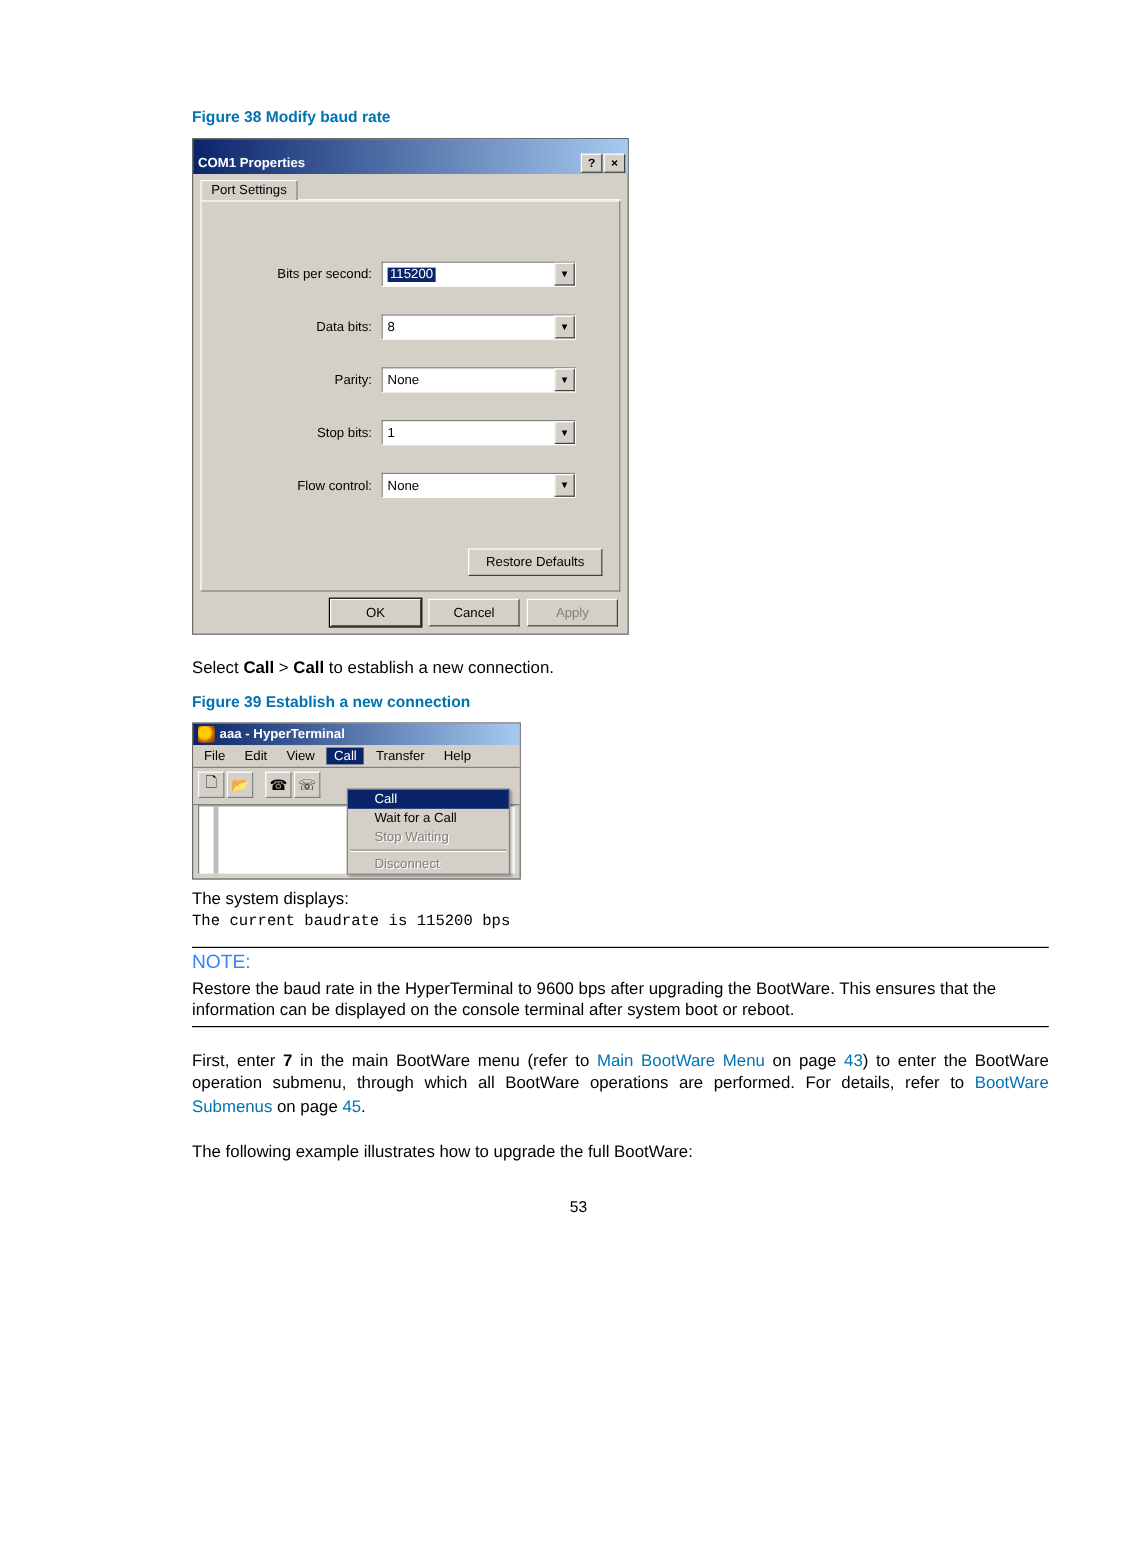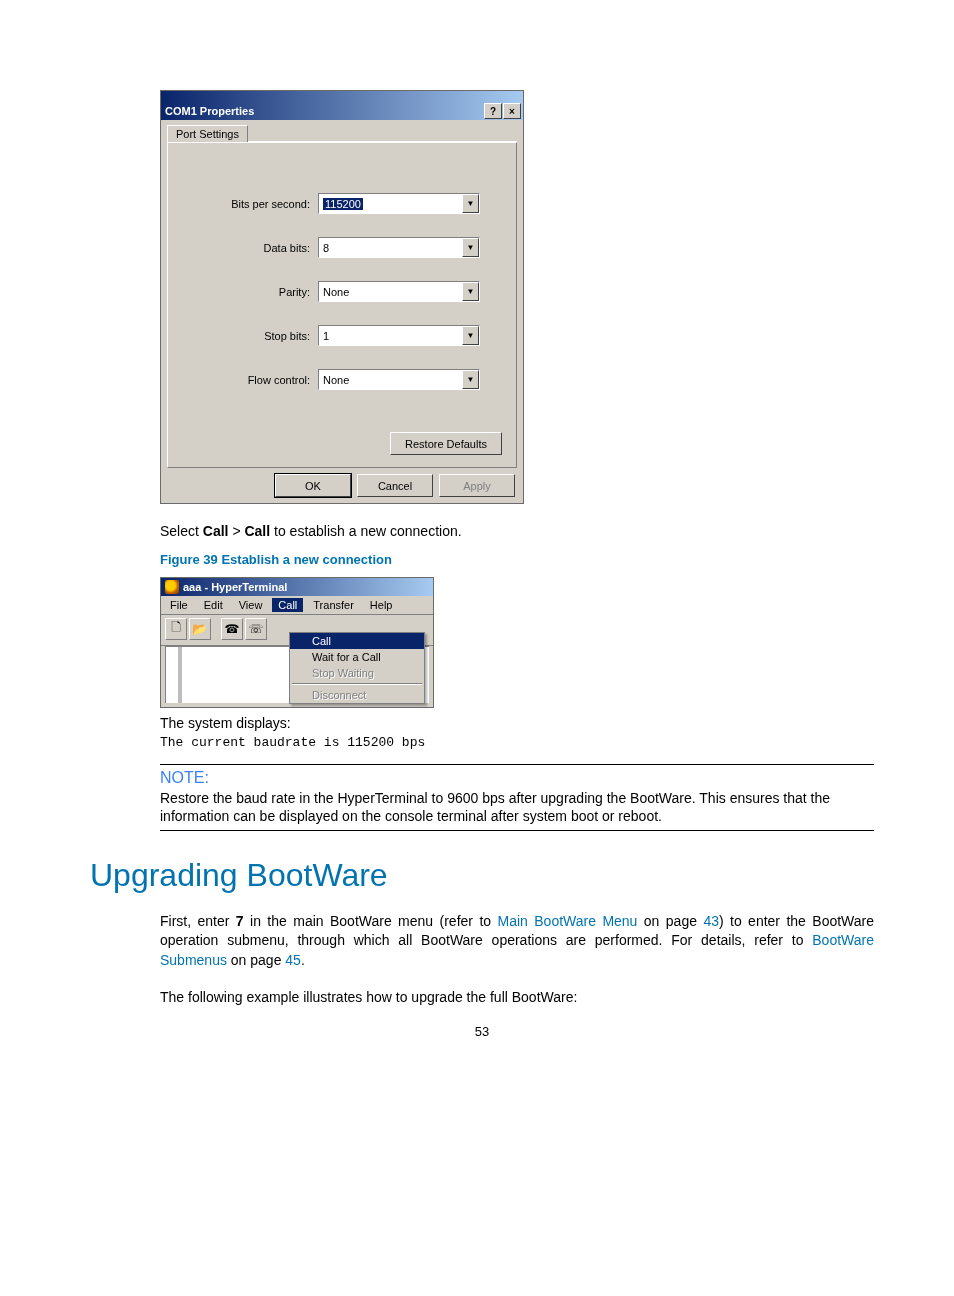--- a/index.html
+++ b/index.html
@@ -304,29 +304,30 @@
     margin: 26px 0 14px 0;
     margin-left: -70px;
   }
   .link {
     color: #0073b0;
     cursor: pointer;
   }
   .pagefoot {
     text-align: center;
     font-size: 13px;
-    margin-top: 16px;
+    margin-top: 28px;
   }
 </style>
 </head>
 <body>
 
 <div class="page">
   <div class="content-body">
 
+    <div class="fig-caption">Figure 38 Modify baud rate</div>
 
     <div class="comprop">
       <div class="titlebar">
         <span>COM1 Properties</span>
         <div class="titlebtns">
           <div class="tbtn">?</div>
           <div class="tbtn">×</div>
         </div>
       </div>
       <div class="body">
@@ -426,21 +427,20 @@
 
 
     <p class="body-text" style="margin-top:6px; margin-bottom:2px;">The system displays:</p>
     <div class="mono">The current baudrate is 115200 bps</div>
 
     <hr class="full">
     <div class="note-label">NOTE:</div>
     <div class="note-text">Restore the baud rate in the HyperTerminal to 9600 bps after upgrading the BootWare. This ensures that the information can be displayed on the console terminal after system boot or reboot.</div>
     <hr class="full">
 
-    <h1 class="section">Upgrading BootWare</h1>
 
     <p class="body-text" style="text-align:justify;">
       <span>First, enter </span><b>7</b><span> in the main BootWare menu (refer to </span><span class="link">Main BootWare Menu</span><span> on page </span><span class="link">43</span><span>) to enter the BootWare operation submenu, through which all BootWare operations are performed. For details, refer to </span><span class="link">BootWare Submenus</span><span> on page </span><span class="link">45</span><span>.</span>
     </p>
 
     <p class="body-text">The following example illustrates how to upgrade the full BootWare:</p>
 
   </div>
 
   <div class="pagefoot">53</div>

